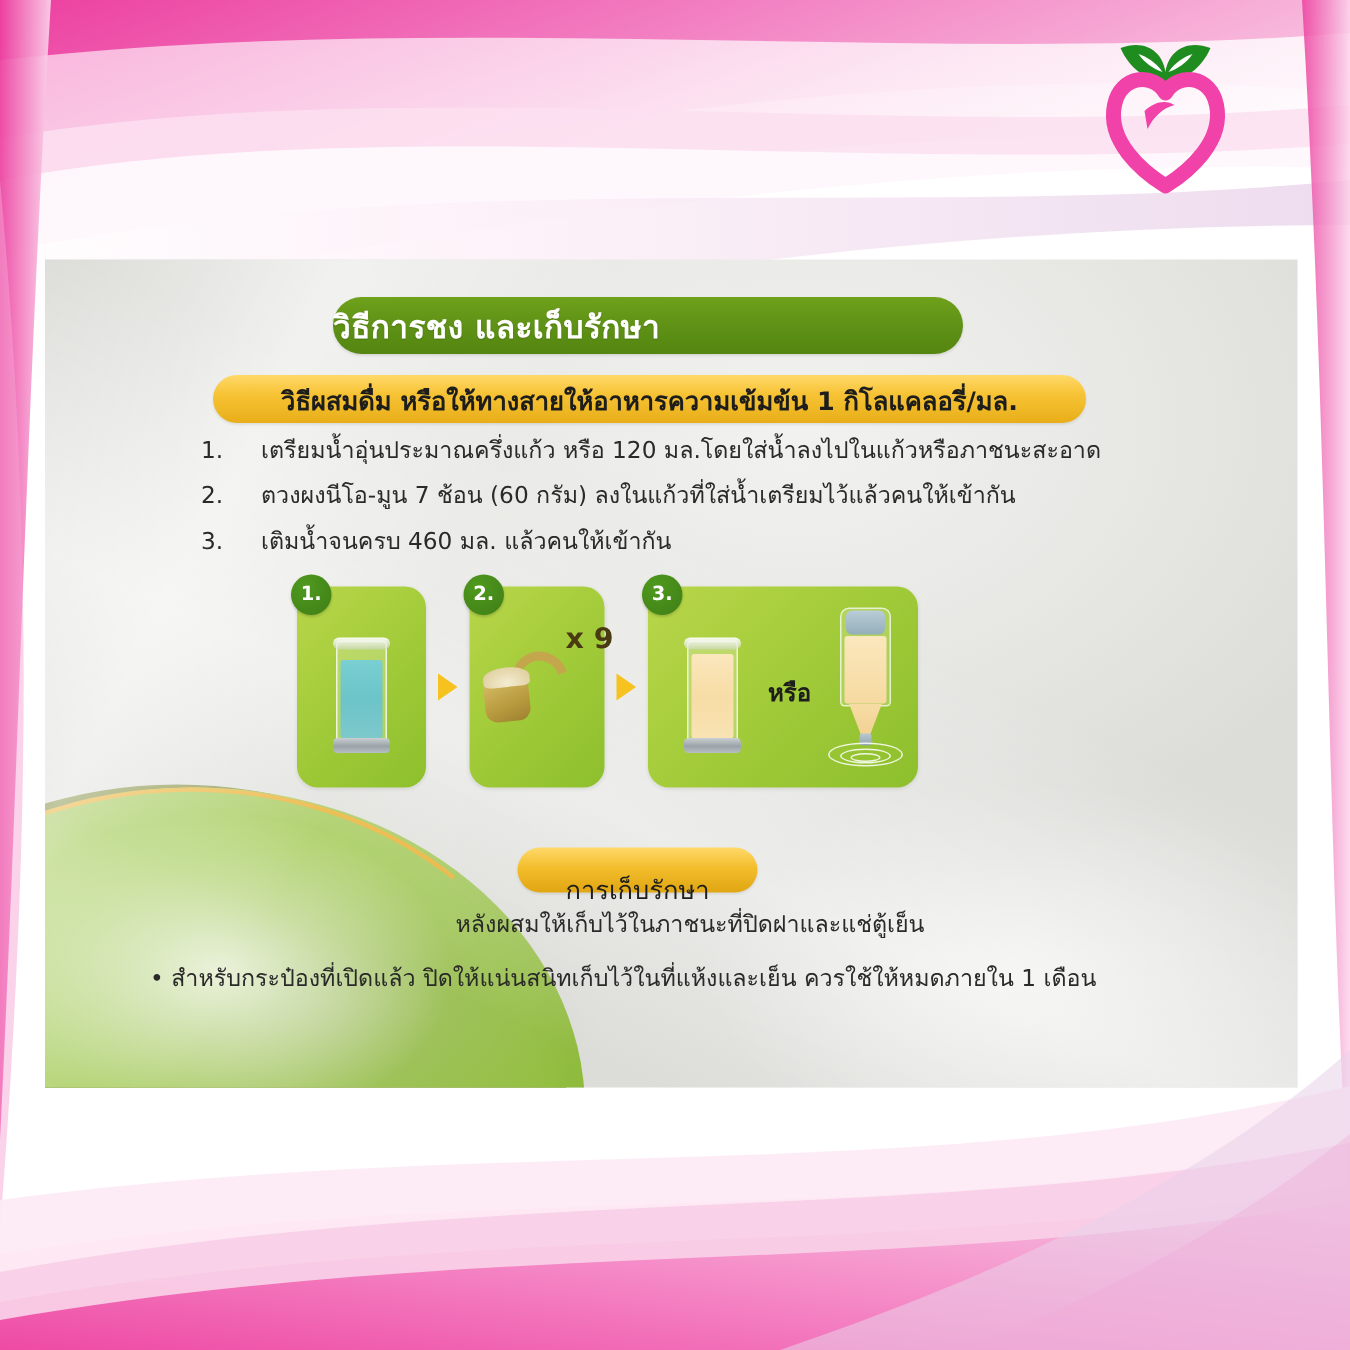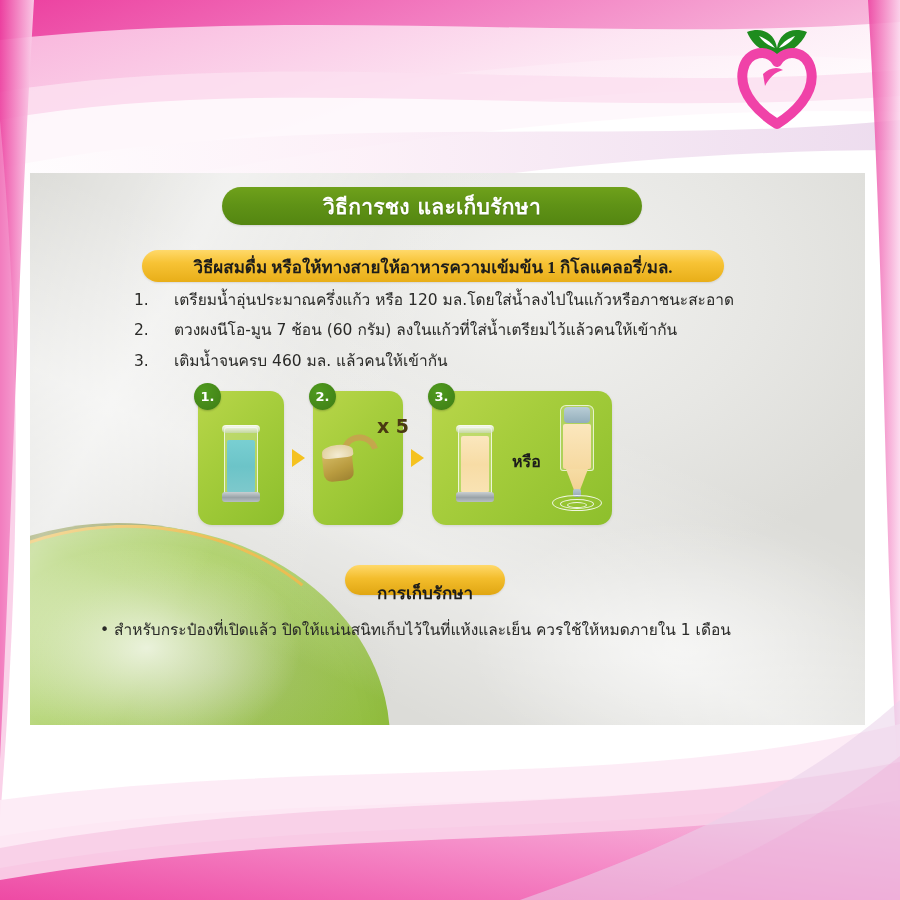--- a/index.html
+++ b/index.html
@@ -89,44 +89,43 @@
     border-right-color: transparent;
     border-bottom-color: transparent;
     transform: rotate(-3deg);
   }
 
   
   .content { position: absolute; inset: 0; z-index: 3; }
 
   .header-pill {
     position: absolute;
-    left: 192px; top: 14px;
+    left: 192px; top: 25px;
     width: 420px; height: 38px;
     border-radius: 19px;
     background: linear-gradient(180deg, #6fa11b 0%, #5f9216 48%, #548611 100%);
     box-shadow: 0 1px 2px rgba(0,0,0,0.12);
-    display: flex; align-items: center; justify-content: center;
+    display: flex; align-items: center; justify-content: flex-start;
   }
   .header-pill span {
     color: #ffffff;
     font-size: 21px;
     font-weight: bold;
     letter-spacing: 0.3px;
     text-shadow: 0 1px 1px rgba(0,0,0,0.18);
   }
 
   .yellow-bar {
     position: absolute;
     left: 112px; top: 77px;
     width: 582px; height: 32px;
     border-radius: 16px;
     background: linear-gradient(180deg, #ffd96a 0%, #f7c335 40%, #e8ae18 100%);
     display: flex; align-items: center; justify-content: center;
     box-shadow: 0 1px 2px rgba(0,0,0,0.10);
-    font-family: Liberation Serif, serif;
   }
   .yellow-bar span {
     color: #1d1d1b;
     font-size: 17px;
     font-weight: bold;
     white-space: nowrap;
   }
 
   .steps {
     position: absolute;
@@ -287,21 +286,21 @@
   
   .storage-pill {
     position: absolute;
     left: 315px; top: 392px;
     width: 160px; height: 30px;
     border-radius: 15px;
     background: linear-gradient(180deg, #ffd96a 0%, #f3bd2c 45%, #e0a612 100%);
     display: flex; align-items: center; justify-content: center;
     box-shadow: 0 1px 2px rgba(0,0,0,0.10);
   }
-  .storage-pill span { font-size: 17px; font-weight: bold; color: #1d1d1b; margin-top: 24px; }
+  .storage-pill span { font-size: 17px; font-weight: normal; color: #1d1d1b; margin-top: 24px; }
 
   .storage-list {
     position: absolute;
     left: 70px; top: 432px;
     width: 720px;
     color: #2a2a28;
     font-size: 15.5px;
   }
   .storage-item { margin-bottom: 14px; line-height: 1.45; }
   .s-line { display: block; }
@@ -421,21 +420,21 @@
 
         <div class="arrow"></div>
 
         <div class="panel panel-2">
           <div class="badge">2.</div>
           <div class="scoop" style="left:8px; top:42px;">
             <div class="handle"></div>
             <div class="cup"></div>
             <div class="powder"></div>
           </div>
-          <div class="scoop-x">x 5</div>
+          <div class="scoop-x">x 9</div>
         </div>
 
         <div class="arrow"></div>
 
         <div class="panel panel-3">
           <div class="badge">3.</div>
 
           <div class="glass" style="left:26px; top:36px;">
             <div class="body">
                 <div class="fill fill-milk"></div>
@@ -459,20 +458,21 @@
           <div class="ripple" style="left:135px; top:111px; width:20px; height:6px;"></div>
         </div>
       </div>
 
       <div class="storage-pill">
         <span>การเก็บรักษา</span>
       </div>
 
       <div class="storage-list">
         <div class="storage-item">
+          <span class="s-line center">หลังผสมให้เก็บไว้ในภาชนะที่ปิดฝาและแช่ตู้เย็น</span>
         </div>
         <div class="storage-item">
           <span class="s-line">
             <span class="bullet">•</span>
             <span>สำหรับกระป๋องที่เปิดแล้ว ปิดให้แน่นสนิทเก็บไว้ในที่แห้งและเย็น ควรใช้ให้หมดภายใน 1 เดือน</span>
           </span>
         </div>
       </div>
 
     </div>

